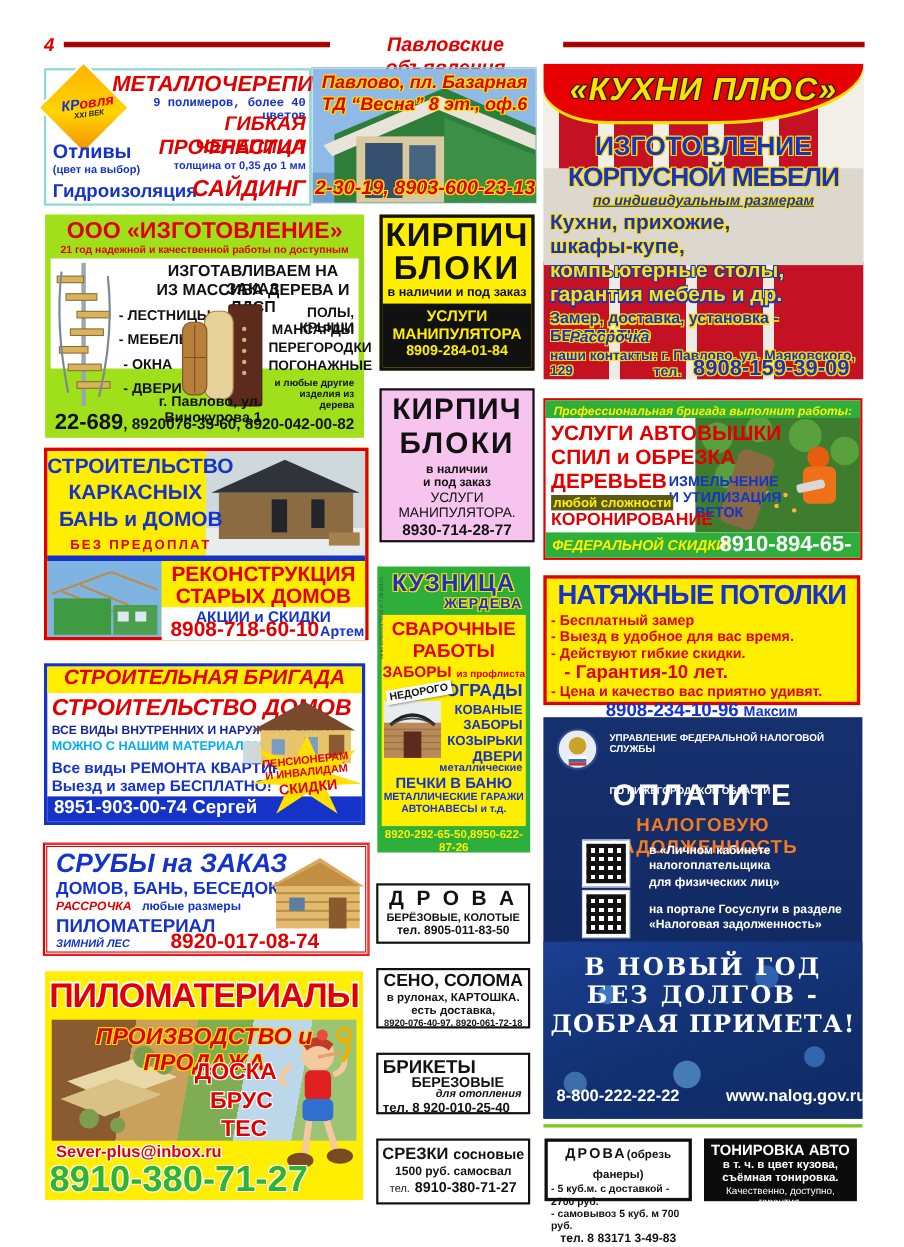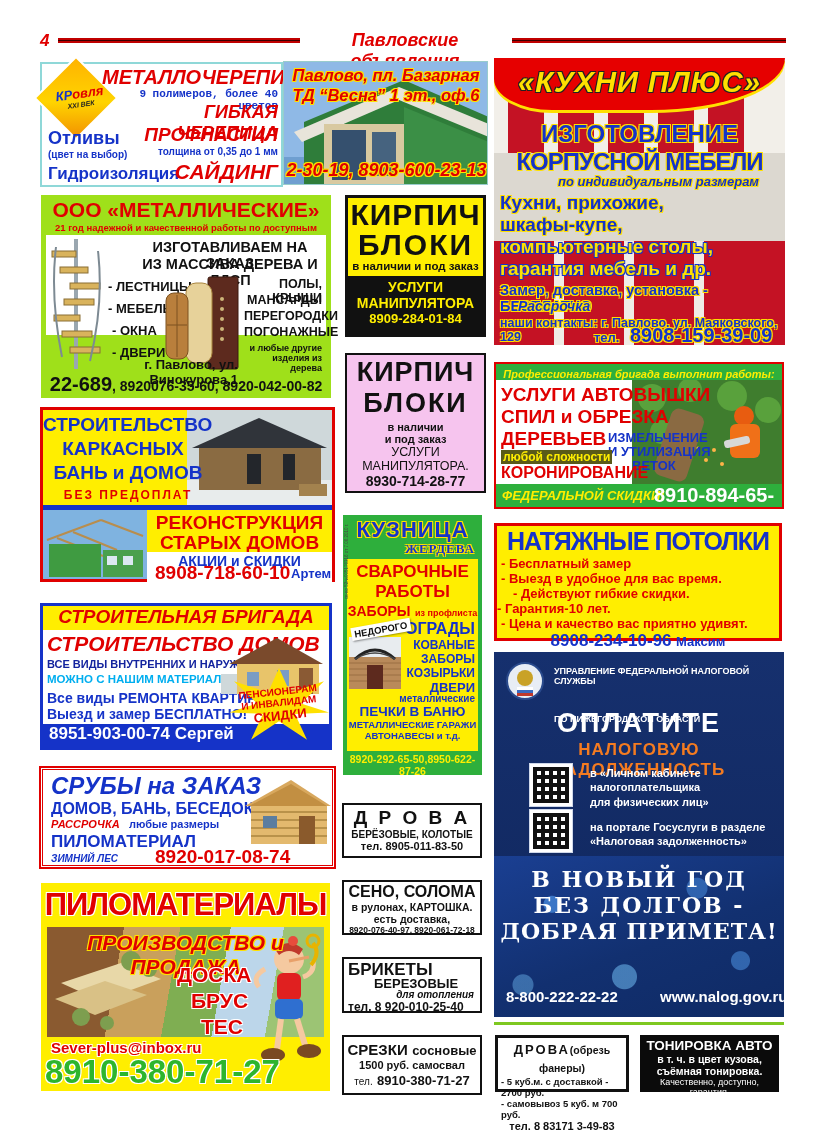--- a/index.html
+++ b/index.html
@@ -49,48 +49,48 @@
       <rect width="205" height="124" fill="#8fb9e6"></rect>
       <rect y="95" width="205" height="29" fill="#6f9fd0"></rect>
       <polygon points="20,60 120,18 205,55 205,124 20,124" fill="#2f7d3a"></polygon>
       <polygon points="10,70 115,25 205,62 205,75 115,38 18,80" fill="#e8e4da"></polygon>
       <rect x="40" y="62" width="80" height="62" fill="#d8c9a0"></rect>
       <rect x="48" y="68" width="34px" height="50" fill="#35506e"></rect>
       <rect x="88" y="70" width="24" height="44" fill="#46637f"></rect>
       <polygon points="120,45 205,80 205,124 120,124" fill="#3b8f46"></polygon>
     </svg>
     <div class="abs red b i oy c" style="left:2px;top:4px;width:200px;font-size:16.5px;">Павлово, пл. Базарная</div>
-    <div class="abs red b i oy c" style="left:2px;top:24px;width:200px;font-size:16.5px;">ТД “Весна” 1 эт., оф.6</div>
+    <div class="abs red b i oy c" style="left:2px;top:24px;width:200px;font-size:16.5px;">ТД “Весна” 8 эт., оф.6</div>
     <div class="abs red b i oy c" style="left:0px;top:98px;width:205px;font-size:18px;">2-30-19, 8903-600-23-13</div>
   </div>
 
   <div class="ad" style="left:494px;top:58px;width:291px;height:287px;overflow:hidden;background:#e9e5df;">
     <div class="abs" style="left:0;top:0;width:291px;height:100px;background:
         linear-gradient(90deg,#f2efe9 0 14px,#c41224 14px 50px,#f2efe9 50px 64px,#c41224 64px 100px,#f2efe9 100px 114px,#c41224 114px 150px,#f2efe9 150px 164px,#c41224 164px 200px,#f2efe9 200px 214px,#c41224 214px 250px,#f2efe9 250px 291px);"></div>
     <div class="abs" style="left:0;top:180px;width:291px;height:107px;background:
         linear-gradient(90deg,#c41224 0 60px,#efece6 60px 70px,#c41224 70px 130px,#efece6 130px 140px,#c41224 140px 200px,#efece6 200px 210px,#c41224 210px 291px);"></div>
     <div class="abs" style="left:0;top:95px;width:291px;height:88px;background:#dcd8d0;"></div>
     <div class="abs" style="left:0;top:0;width:291px;height:52px;background:#e60000;border-radius:0 0 46% 20%/0 0 100% 60%;box-shadow:0 3px 0 #ffe000;"></div>
     <div class="abs b i ok c" style="left:0;top:8px;width:291px;font-size:29px;color:#ffe000;letter-spacing:1px;">«КУХНИ ПЛЮС»</div>
     <div class="abs blue b oy c" style="left:0;top:62px;width:291px;font-size:24px;">ИЗГОТОВЛЕНИЕ</div>
     <div class="abs blue b oy c" style="left:0;top:90px;width:291px;font-size:24px;letter-spacing:-1px;">КОРПУСНОЙ МЕБЕЛИ</div>
-    <div class="abs blue b i oy c" style="left:0;top:116px;width:329px;font-size:13px;">по индивидуальным размерам</div>
+    <div class="abs blue b i oy c" style="left:0;top:116px;width:291px;font-size:13px;text-decoration:underline;">по индивидуальным размерам</div>
     <div class="abs blue b oy" style="left:6px;top:134px;font-size:19px;">Кухни, прихожие,</div>
     <div class="abs blue b oy" style="left:6px;top:156px;font-size:19px;">шкафы-купе,</div>
     <div class="abs b ob" style="left:6px;top:178px;font-size:19px;color:#ffe000;">компьютерные столы,</div>
     <div class="abs b ob" style="left:6px;top:200px;font-size:19px;color:#ffe000;">гарантия мебель и др.</div>
     <div class="abs blue b oy" style="left:6px;top:224px;font-size:14.5px;">Замер, доставка, установка - БЕСПЛАТНО</div>
     <div class="abs blue b i oy" style="left:24px;top:240px;font-size:14px;">Рассрочка</div>
     <div class="abs blue b oy" style="left:6px;top:258px;font-size:12.5px;">наши контакты: г. Павлово,  ул. Маяковского, 129</div>
     <div class="abs blue b oy" style="left:100px;top:272px;font-size:13px;">тел.</div>
     <div class="abs blue b oy" style="left:136px;top:266px;font-size:20px;">8908-159-39-09</div>
   </div>
 
   <div class="ad" style="left:41px;top:195px;width:290px;height:203px;background:#9fe01a;">
-    <div class="abs red b c" style="left:0;top:3px;width:290px;font-size:21px;">ООО «МЕТАЛЛИЧЕСКИЕ»</div>
+    <div class="abs red b c" style="left:0;top:3px;width:290px;font-size:21px;">ООО «ИЗГОТОВЛЕНИЕ»</div>
     <div class="abs red b c" style="left:0;top:27px;width:290px;font-size:9.5px;">21 год надежной и качественной работы по доступным ценам</div>
     <div class="abs" style="left:5px;top:40px;width:280px;height:100px;background:#fff;">
       <svg class="abs" style="left:2px;top:2px;" width="56" height="134" viewBox="0 0 56 134">
         <rect x="26" y="2" width="4" height="130" fill="#9aa7b0"></rect>
         <g fill="#d9b35c" stroke="#8a6f35" stroke-width="1">
           <rect x="4" y="14" width="24" height="6"></rect>
             <rect x="12" y="30" width="28" height="6"></rect>
           <rect x="22" y="46" width="30" height="6"></rect>
             <rect x="16" y="62" width="30" height="6"></rect>
           <rect x="6" y="78" width="26" height="6"></rect>
@@ -151,21 +151,21 @@
     <div class="b c" style="font-size:27px;letter-spacing:2px;">БЛОКИ</div>
     <div class="b c" style="font-size:11px;margin-top:2px;">в наличии</div>
     <div class="b c" style="font-size:11px;">и под заказ</div>
     <div class="c" style="font-size:12.5px;">УСЛУГИ</div>
     <div class="c" style="font-size:12.5px;">МАНИПУЛЯТОРА.</div>
     <div class="b c" style="font-size:14px;">8930-714-28-77</div>
   </div>
 
   <div class="ad" style="left:343px;top:515px;width:139px;height:260px;background:#2eaf3c;">
     <div class="abs blue b oy c" style="left:0;top:2px;width:139px;font-size:22px;letter-spacing:1px;">КУЗНИЦА</div>
-    <div class="abs blue b oy r" style="left:0;top:26px;width:132px;font-size:13px;letter-spacing:1px;font-family:Liberation Serif, serif;">ЖЕРДЕВА</div>
+    <div class="abs blue b oy r" style="left:0;top:26px;width:132px;font-size:13px;letter-spacing:1px;">ЖЕРДЕВА</div>
     <div class="abs" style="left:4px;top:44px;width:131px;height:192px;background:#ffee00;">
       <div class="red b c" style="padding-top:3px;font-size:17px;">СВАРОЧНЫЕ</div>
       <div class="red b c" style="font-size:17px;">РАБОТЫ</div>
       <div style="text-align:center;"><span class="red b" style="font-size:14px;">ЗАБОРЫ</span> <span class="red b" style="font-size:9px;">из профлиста</span></div>
       <div class="blue b r" style="font-size:16px;padding-right:3px;">ОГРАДЫ</div>
       <div class="blue b r" style="font-size:12px;padding-right:3px;">КОВАНЫЕ</div>
       <div class="blue b r" style="font-size:12px;padding-right:3px;">ЗАБОРЫ</div>
       <div class="blue b r" style="font-size:12px;padding-right:3px;">КОЗЫРЬКИ</div>
       <div class="blue b r" style="font-size:13px;padding-right:3px;">ДВЕРИ</div>
       <div class="blue b r" style="font-size:10px;padding-right:3px;margin-top:-2px;">металлические</div>
@@ -371,22 +371,22 @@
     <div class="abs red b" style="left:5px;top:118px;font-size:16px;">САНИТАРНАЯ ОБРЕЗКА</div>
     <div class="abs" style="left:0;top:120px;width:286px;height:23px;background:#2eaf3c;"></div>
     <div class="abs b i" style="left:6px;top:124px;font-size:13px;color:#ffee00;">ФЕДЕРАЛЬНОЙ СКИДКИ!</div>
     <div class="abs b" style="left:158px;top:120px;font-size:20px;color:#fff;">8910-894-65-63</div>
   </div>
 
   <div class="ad" style="left:494px;top:523px;width:288px;height:118px;border:3px solid #e00000;background:#ffee00;">
     <div class="blue b c" style="font-size:25px;letter-spacing:-1px;padding-top:1px;">НАТЯЖНЫЕ ПОТОЛКИ</div>
     <div class="red b" style="font-size:13px;padding-left:4px;">- Бесплатный замер</div>
     <div class="red b" style="font-size:13px;padding-left:4px;">- Выезд в удобное   для вас время.</div>
-    <div class="red b" style="font-size:13px;padding-left:16px;">- Действуют   гибкие скидки.</div>
-    <div class="red b" style="font-size:13px;padding-left:0;">- Гарантия-10 лет.</div>
+    <div class="red b" style="font-size:13px;padding-left:4px;">- Действуют   гибкие скидки.</div>
+    <div class="red b" style="font-size:17px;padding-left:16px;">- Гарантия-10 лет.</div>
     <div class="red b" style="font-size:13px;padding-left:4px;">- Цена и качество вас приятно удивят.</div>
     <div style="text-align:center;"><span class="blue b" style="font-size:17px;">8908-234-10-96</span> <span class="blue b" style="font-size:13px;">Максим</span></div>
   </div>
 
   <div class="ad" style="left:494px;top:652px;width:290px;height:365px;background:linear-gradient(#16306e,#122a63 60%,#0e2458);">
     <svg class="abs" style="left:12px;top:10px;" width="38" height="38" viewBox="0 0 38 38">
       <circle cx="19" cy="19" r="18" fill="#e8edf5"></circle>
       <circle cx="19" cy="19" r="18" fill="none" stroke="#2a4a8c" stroke-width="2"></circle>
       <circle cx="19" cy="16" r="8" fill="#c9a227"></circle>
       <rect x="11" y="25" width="16" height="3" fill="#fff"></rect>

